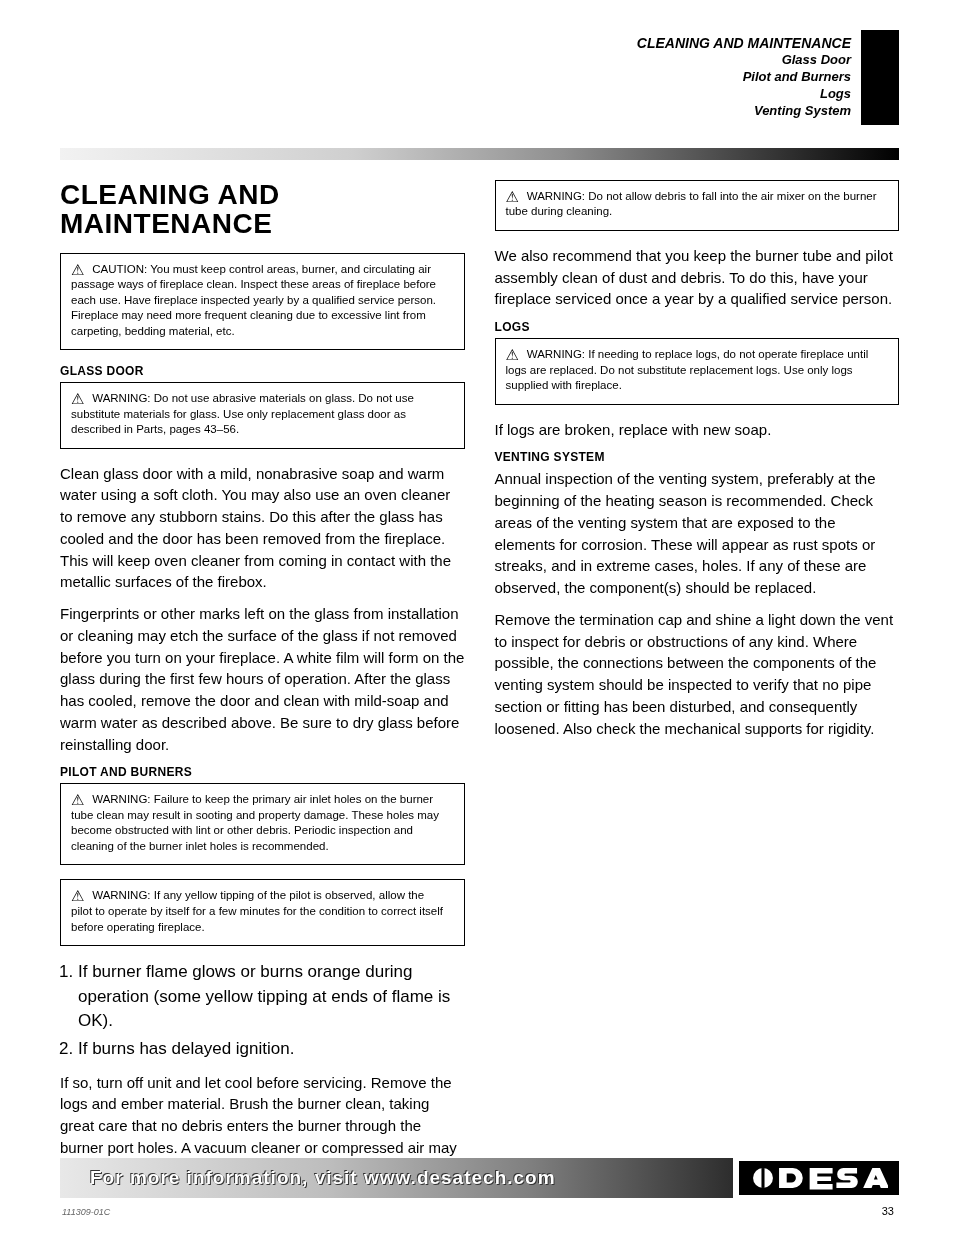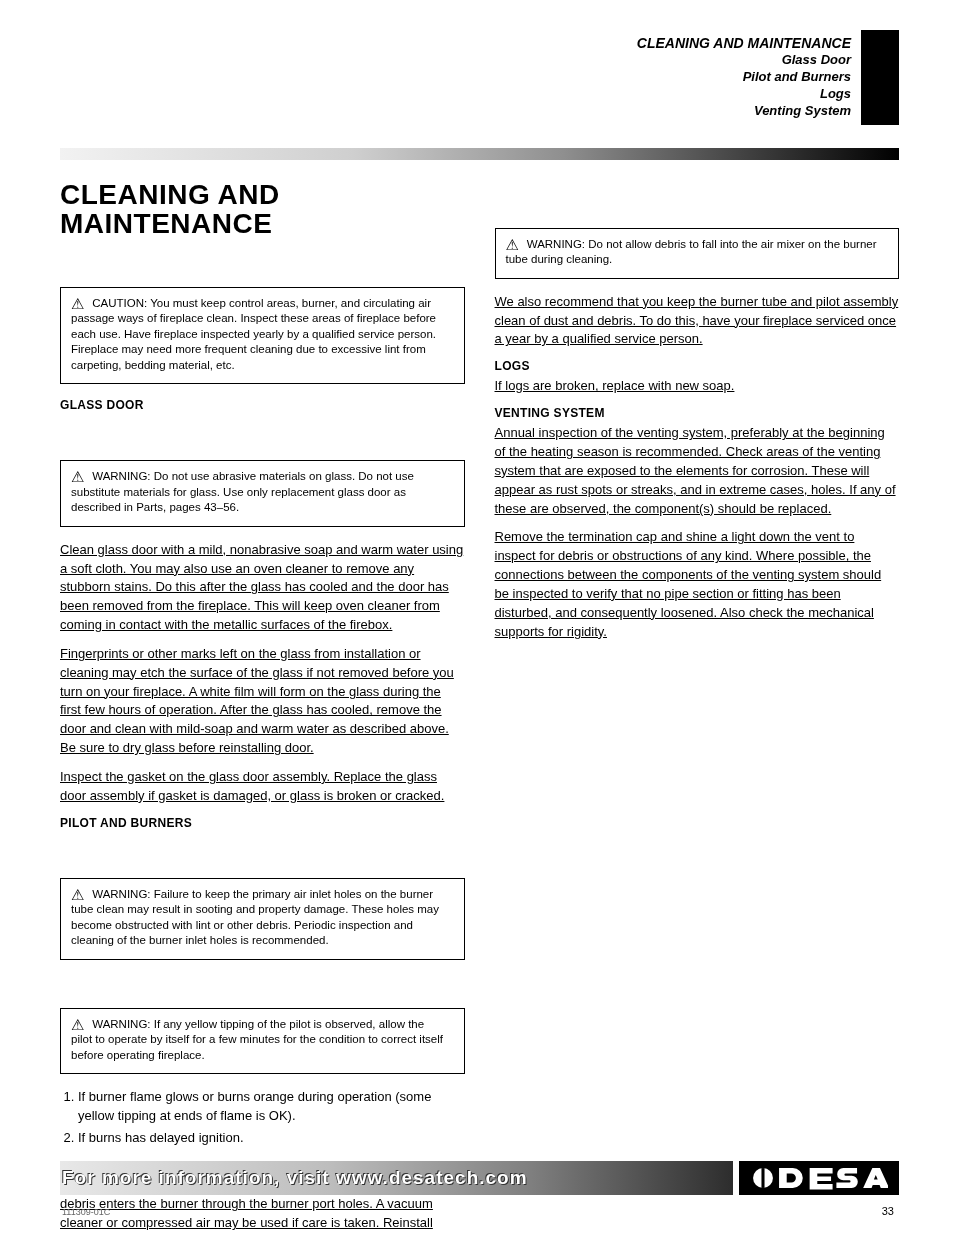--- a/index.html
+++ b/index.html
@@ -60,67 +60,65 @@
     line-height: 1.05;
     letter-spacing: 0.5px;
     margin-bottom: 14px;
   }
   .box {
     border: 1.5px solid #000;
     padding: 8px 18px 10px 10px;
     margin-bottom: 14px;
     font-size: 11.5px;
     line-height: 1.35;
-    margin-top: 48px;
   }
   .warn-icon {
     display: inline-block;
     width: 18px;
     vertical-align: top;
     font-size: 15px;
     line-height: 1;
   }
   .box-body {
     display: inline;
   }
   .subhead {
     font-weight: bold;
     font-size: 12px;
     margin: 6px 0 4px 0;
     letter-spacing: 0.3px;
   }
   p.body {
-    font-size: 13px;
+    font-size: 15px;
     line-height: 1.45;
     margin-bottom: 10px;
-    text-decoration: underline;
   }
   ol.steps {
-    font-size: 13px;
+    font-size: 17px;
     line-height: 1.45;
     margin: 0 0 10px 18px;
   }
   ol.steps li { margin-bottom: 3px; }
 
   .footer-bar {
     position: absolute;
     left: 60px;
     right: 55px;
     bottom: 40px;
     height: 34px;
     display: flex;
     align-items: center;
   }
   .footer-grad {
     flex: 1;
-    height: 34px;
+    height: 40px;
     background: linear-gradient(to right, #e8e8e8 0%, #bdbdbd 40%, #7f7f7f 70%, #2d2d2d 100%);
     display: flex;
     align-items: center;
-    padding-left: 2px;
+    padding-left: 30px;
   }
   .footer-text {
     font-size: 19px;
     font-weight: 900;
     letter-spacing: 1px;
     color: #fff;
     text-shadow: -1px -1px 0 #333, 1px 1px 0 #333;
   }
   .logo-block {
     width: 160px;
@@ -138,20 +136,21 @@
     bottom: 18px;
     font-size: 11px;
     margin-left: 32px;
   }
   .page-id {
     position: absolute;
     left: 62px;
     bottom: 18px;
     font-size: 9px;
     color: #666;
+    font-style: italic;
   }
 </style>
 </head>
 <body>
 
 <div class="page">
   <div class="black-tab"></div>
   <div class="header-row">
     <div class="header-text">
       <div class="main">CLEANING AND MAINTENANCE</div>
@@ -179,21 +178,20 @@
       <div class="subhead">GLASS DOOR</div>
 
 
       <div class="box">
         <span class="warn-icon">⚠</span>
         <span class="box-body">WARNING: Do not use abrasive materials on glass. Do not use substitute materials for glass. Use only replacement glass door as described in Parts, pages 43–56.</span>
       </div>
 
       <p class="body">Clean glass door with a mild, nonabrasive soap and warm water using a soft cloth. You may also use an oven cleaner to remove any stubborn stains. Do this after the glass has cooled and the door has been removed from the fireplace. This will keep oven cleaner from coming in contact with the metallic surfaces of the firebox.</p>
       <p class="body">Fingerprints or other marks left on the glass from installation or cleaning may etch the surface of the glass if not removed before you turn on your fireplace. A white film will form on the glass during the first few hours of operation. After the glass has cooled, remove the door and clean with mild-soap and warm water as described above. Be sure to dry glass before reinstalling door.</p>
-      <p class="body">Inspect the gasket on the glass door assembly. Replace the glass door assembly if gasket is damaged, or glass is broken or cracked.</p>
 
       <div class="subhead">PILOT AND BURNERS</div>
 
       <div class="box">
         <span class="warn-icon">⚠</span>
         <span class="box-body">WARNING: Failure to keep the primary air inlet holes on the burner tube clean may result in sooting and property damage. These holes may become obstructed with lint or other debris. Periodic inspection and cleaning of the burner inlet holes is recommended.</span>
       </div>
 
       <div class="box">
         <span class="warn-icon">⚠</span>
@@ -210,20 +208,24 @@
     <div class="col">
       <div class="box">
         <span class="warn-icon">⚠</span>
         <span class="box-body">WARNING: Do not allow debris to fall into the air mixer on the burner tube during cleaning.</span>
       </div>
 
       <p class="body">We also recommend that you keep the burner tube and pilot assembly clean of dust and debris. To do this, have your fireplace serviced once a year by a qualified service person.</p>
 
       <div class="subhead">LOGS</div>
 
+      <div class="box">
+        <span class="warn-icon">⚠</span>
+        <span class="box-body">WARNING: If needing to replace logs, do not operate fireplace until logs are replaced. Do not substitute replacement logs. Use only logs supplied with fireplace.</span>
+      </div>
 
       <p class="body">If logs are broken, replace with new soap.</p>
 
       <div class="subhead">VENTING SYSTEM</div>
       <p class="body">Annual inspection of the venting system, preferably at the beginning of the heating season is recommended. Check areas of the venting system that are exposed to the elements for corrosion. These will appear as rust spots or streaks, and in extreme cases, holes. If any of these are observed, the component(s) should be replaced.</p>
       <p class="body">Remove the termination cap and shine a light down the vent to inspect for debris or obstructions of any kind. Where possible, the connections between the components of the venting system should be inspected to verify that no pipe section or fitting has been disturbed, and consequently loosened. Also check the mechanical supports for rigidity.</p>
     </div>
   </div>
 </div>
 

